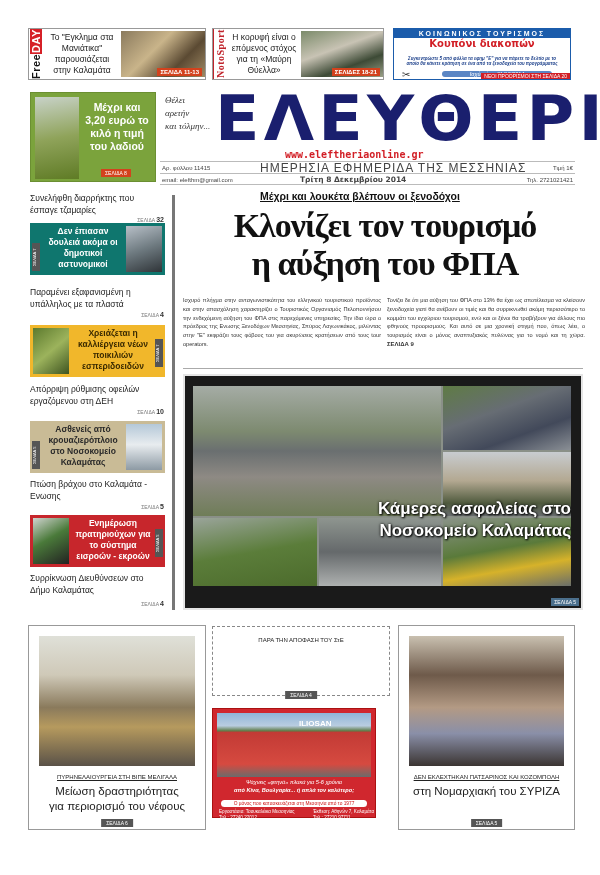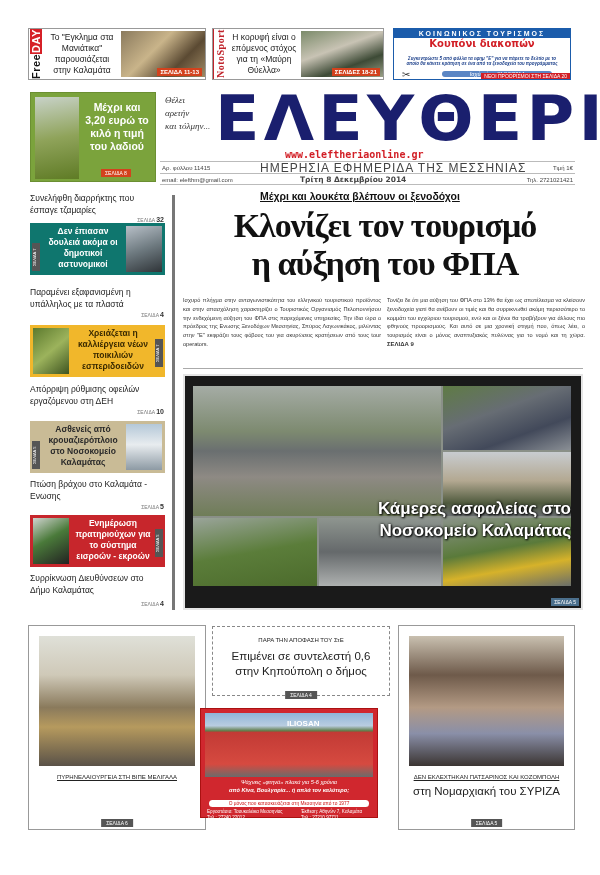--- a/index.html
+++ b/index.html
@@ -60,21 +60,21 @@
 .cam-tag{position:absolute;right:2px;bottom:2px;background:#4b6f8c;color:#fff;font-size:5px;padding:1px 3px}
 
 .bot-box{position:absolute;top:625px;height:205px;border:1px solid #999;background:#fff}
 .bb1{left:28px;width:178px}
 .bb3{left:398px;width:177px}
 .bb-photo{position:absolute;left:10px;top:10px;right:10px;height:130px}
 .bb-kicker{position:absolute;left:0;right:0;text-align:center;font-size:6px;text-decoration:underline;color:#222}
 .bb-title{position:absolute;left:0;right:0;text-align:center;font-size:11.5px;line-height:15px;color:#222}
 .bb-tag{position:absolute;left:50%;transform:translateX(-50%);background:#555;color:#fff;font-size:5px;padding:1px 5px}
 .mid-box{position:absolute;left:212px;top:626px;width:178px;height:70px;border:1px dashed #888}
-.ad{position:absolute;left:200px;top:708px;width:178px;height:110px;background:#d0272e;border:1px solid #a11}
+.ad{position:absolute;left:212px;top:708px;width:164px;height:110px;background:#d0272e;border:1px solid #a11}
 .ad-photo{position:absolute;left:4px;top:4px;right:4px;height:64px;background:linear-gradient(180deg,#8fb5d8 0%,#b9cde0 20%,#5e7a45 28%,#c23a35 30%,#d64a40 80%,#6b6b6b 100%)}
 .ad-brand{position:absolute;left:86px;top:10px;color:#fff;font-size:8px;font-weight:bold}
 .ad-line{position:absolute;left:0;right:0;text-align:center;color:#fff;font-size:5.6px;font-style:italic;line-height:7px}
 .ad-pill{position:absolute;left:8px;right:8px;top:91px;background:#fff;color:#c11;font-size:4.8px;text-align:center;border-radius:4px;line-height:7px}
 .ad-foot{position:absolute;top:100px;color:#fff;font-size:4.6px;line-height:5.5px}
 </style>
 </head>
 <body>
 
 <div class="teaser t1">
@@ -188,29 +188,29 @@
       <div>Κάμερες ασφαλείας στο</div>
       <div>Νοσοκομείο Καλαμάτας</div>
     </div>
   </div>
   <div class="cam-tag">ΣΕΛΙΔΑ 5</div>
 </div>
 
 <div class="bot-box bb1">
   <div class="bb-photo" style="background:linear-gradient(180deg,#dfe0d8 0%,#cfc9b8 30%,#8a7a5c 55%,#b69a5e 70%,#5a5248 100%)"></div>
   <div class="bb-kicker" style="top:148px">ΠΥΡΗΝΕΛΑΙΟΥΡΓΕΙΑ ΣΤΗ ΒΙΠΕ ΜΕΛΙΓΑΛΑ</div>
+  <div class="bb-title" style="top:158px">
+    <div>Μείωση δραστηριότητας</div>
+    <div>για περιορισμό του νέφους</div>
+  </div>
   <div class="bb-tag" style="top:193px">ΣΕΛΙΔΑ 6</div>
 </div>
 
 <div class="mid-box">
   <div class="bb-kicker" style="top:10px;text-decoration:none">ΠΑΡΑ ΤΗΝ ΑΠΟΦΑΣΗ ΤΟΥ ΣτΕ</div>
-  <div class="bb-title" style="top:22px">
-    <div>Επιμένει σε συντελεστή 0,6</div>
-    <div>στην Κηπούπολη ο δήμος</div>
-  </div>
   <div class="bb-tag" style="top:64px">ΣΕΛΙΔΑ 4</div>
 </div>
 
 <div class="ad">
   <div class="ad-photo"></div>
   <div class="ad-brand">ILIOSAN</div>
   <div class="ad-line" style="top:70px">Ψάχνεις «φτηνά» πλακά για 5-6 χρόνια</div>
   <div class="ad-line" style="top:78px;font-weight:bold">από Κίνα, Βουλγαρία... ή απλά τον καλύτερο;</div>
   <div class="ad-pill">Ο μόνος που κατασκευάζεται στη Μεσσηνία από το 1977</div>
   <div class="ad-foot" style="left:6px">

